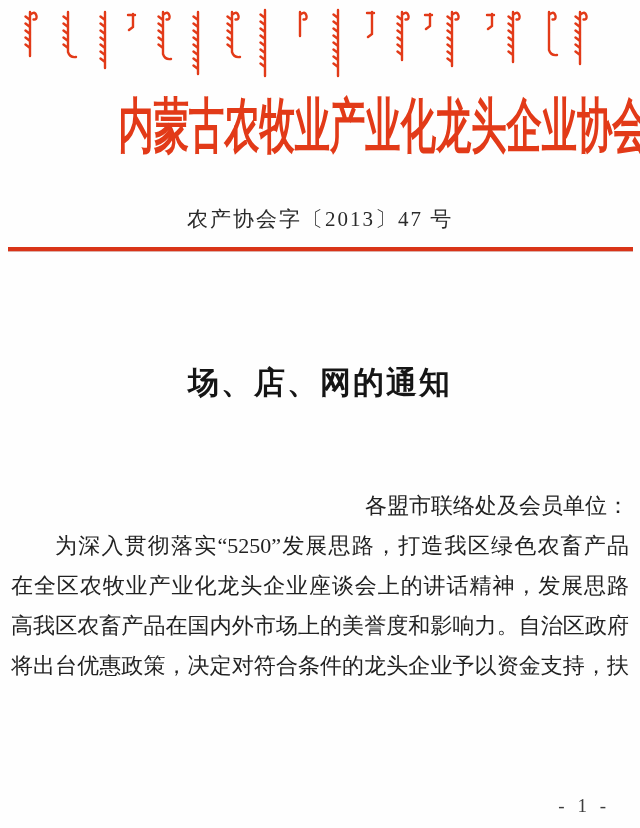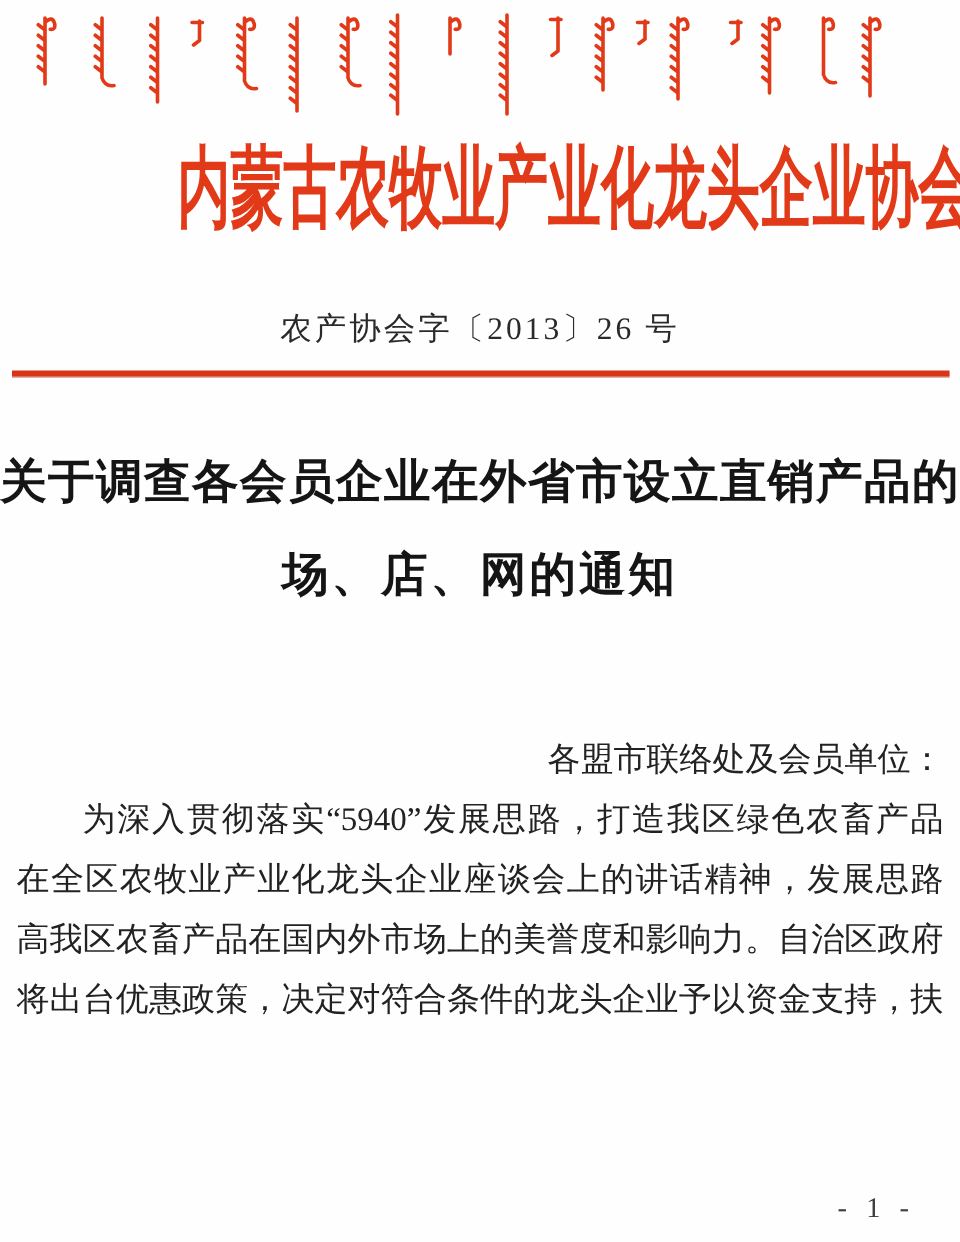--- a/index.html
+++ b/index.html
@@ -100,32 +100,31 @@
 <body>
 
 <div class="page">
 
   <svg class="mongol-banner" id="mongolBanner" viewBox="0 0 640 82" xmlns="http://www.w3.org/2000/svg">
       <path d="M30,10 V54 M30,18 l-4.5,-3.5 M30,25 l-4.5,-3.5 M30,32 l-4.5,-3.5 M30,39 l-4.5,-3.5 M30,46 l-4.5,-3.5 M30,13 q5,-5 6.5,1 q0.5,4 -3,3.5 M68,10 V50 M68,18 l-4.5,-3.5 M68,25 l-4.5,-3.5 M68,32 l-4.5,-3.5 M68,39 l-4.5,-3.5 M68,46 l-4.5,-3.5 M68,50 q2,6 8,5 M105,10 V66 M105,18 l-4.5,-3.5 M105,25 l-4.5,-3.5 M105,32 l-4.5,-3.5 M105,39 l-4.5,-3.5 M105,46 l-4.5,-3.5 M105,53 l-4.5,-3.5 M105,60 l-4.5,-3.5 M133,12 V25 M128,13 h7 M133,25 l-4,3 M163,10 V52 M163,18 l-4.5,-3.5 M163,25 l-4.5,-3.5 M163,32 l-4.5,-3.5 M163,39 l-4.5,-3.5 M163,46 l-4.5,-3.5 M163,13 q5,-5 6.5,1 q0.5,4 -3,3.5 M163,52 q2,6 8,5 M198,10 V72 M198,18 l-4.5,-3.5 M198,25 l-4.5,-3.5 M198,32 l-4.5,-3.5 M198,39 l-4.5,-3.5 M198,46 l-4.5,-3.5 M198,53 l-4.5,-3.5 M198,60 l-4.5,-3.5 M198,67 l-4.5,-3.5 M232,10 V50 M232,18 l-4.5,-3.5 M232,25 l-4.5,-3.5 M232,32 l-4.5,-3.5 M232,39 l-4.5,-3.5 M232,46 l-4.5,-3.5 M232,13 q5,-5 6.5,1 q0.5,4 -3,3.5 M232,50 q2,6 8,5 M265,8 V74 M265,16 l-4.5,-3.5 M265,23 l-4.5,-3.5 M265,30 l-4.5,-3.5 M265,37 l-4.5,-3.5 M265,44 l-4.5,-3.5 M265,51 l-4.5,-3.5 M265,58 l-4.5,-3.5 M265,65 l-4.5,-3.5 M300,10 V34 M300,13 q5,-5 6.5,1 q0.5,4 -3,3.5 M338,8 V74 M338,16 l-4.5,-3.5 M338,23 l-4.5,-3.5 M338,30 l-4.5,-3.5 M338,37 l-4.5,-3.5 M338,44 l-4.5,-3.5 M338,51 l-4.5,-3.5 M338,58 l-4.5,-3.5 M338,65 l-4.5,-3.5 M372,10 V32 M367,11 h7 M372,32 l-4,3 M402,10 V58 M402,18 l-4.5,-3.5 M402,25 l-4.5,-3.5 M402,32 l-4.5,-3.5 M402,39 l-4.5,-3.5 M402,46 l-4.5,-3.5 M402,53 l-4.5,-3.5 M402,13 q5,-5 6.5,1 q0.5,4 -3,3.5 M430,12 V24 M425,13 h7 M430,24 l-4,3 M452,10 V64 M452,18 l-4.5,-3.5 M452,25 l-4.5,-3.5 M452,32 l-4.5,-3.5 M452,39 l-4.5,-3.5 M452,46 l-4.5,-3.5 M452,53 l-4.5,-3.5 M452,60 l-4.5,-3.5 M452,13 q5,-5 6.5,1 q0.5,4 -3,3.5 M492,12 V24 M487,13 h7 M492,24 l-4,3 M513,10 V60 M513,18 l-4.5,-3.5 M513,25 l-4.5,-3.5 M513,32 l-4.5,-3.5 M513,39 l-4.5,-3.5 M513,46 l-4.5,-3.5 M513,53 l-4.5,-3.5 M513,13 q5,-5 6.5,1 q0.5,4 -3,3.5 M549,10 V48 M549,13 q5,-5 6.5,1 q0.5,4 -3,3.5 M549,48 q2,6 8,5 M580,10 V62 M580,18 l-4.5,-3.5 M580,25 l-4.5,-3.5 M580,32 l-4.5,-3.5 M580,39 l-4.5,-3.5 M580,46 l-4.5,-3.5 M580,53 l-4.5,-3.5 M580,13 q5,-5 6.5,1 q0.5,4 -3,3.5" fill="none" stroke="#e23a18" stroke-width="2.4" stroke-linecap="round"></path>
     </svg>
 
   <div class="org-title">内蒙古农牧业产业化龙头企业协会文件</div>
 
-  <div class="doc-number">农产协会字〔2013〕26 号</div>
+  <div class="doc-number">农产协会字〔2013〕47 号</div>
 
   <div class="red-rule"></div>
 
-  <div class="main-title line1">关于调查各会员企业在外省市设立直销产品的</div>
 
   <div class="main-title line2">场、店、网的通知</div>
 
   <div class="body-block">
     <div class="salutation">各盟市联络处及会员单位：</div>
     <div>
-        <div class="para-line first">为深入贯彻落实“5940”发展思路，打造我区绿色农畜产品</div>
+        <div class="para-line first">为深入贯彻落实“5250”发展思路，打造我区绿色农畜产品</div>
         <div class="para-line">在全区农牧业产业化龙头企业座谈会上的讲话精神，发展思路</div>
         <div class="para-line">高我区农畜产品在国内外市场上的美誉度和影响力。自治区政府</div>
         <div class="para-line">将出台优惠政策，决定对符合条件的龙头企业予以资金支持，扶</div>
       </div>
   </div>
 
   <div class="page-number">- 1 -</div>
 
 </div>
 

